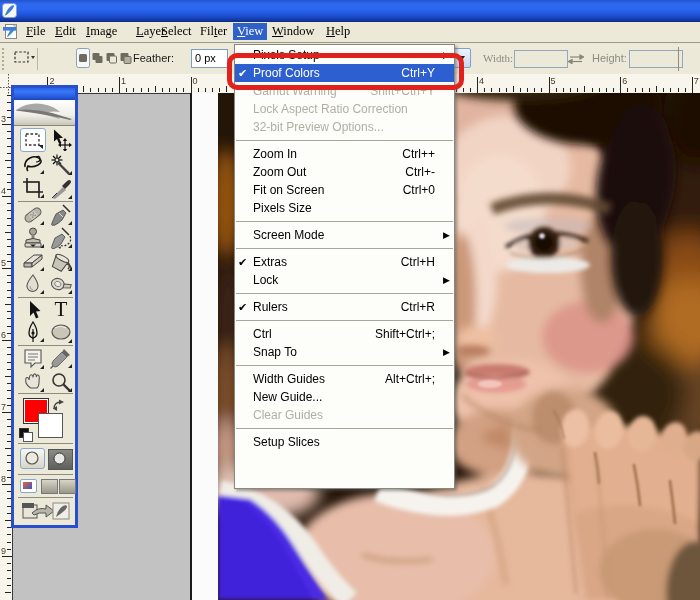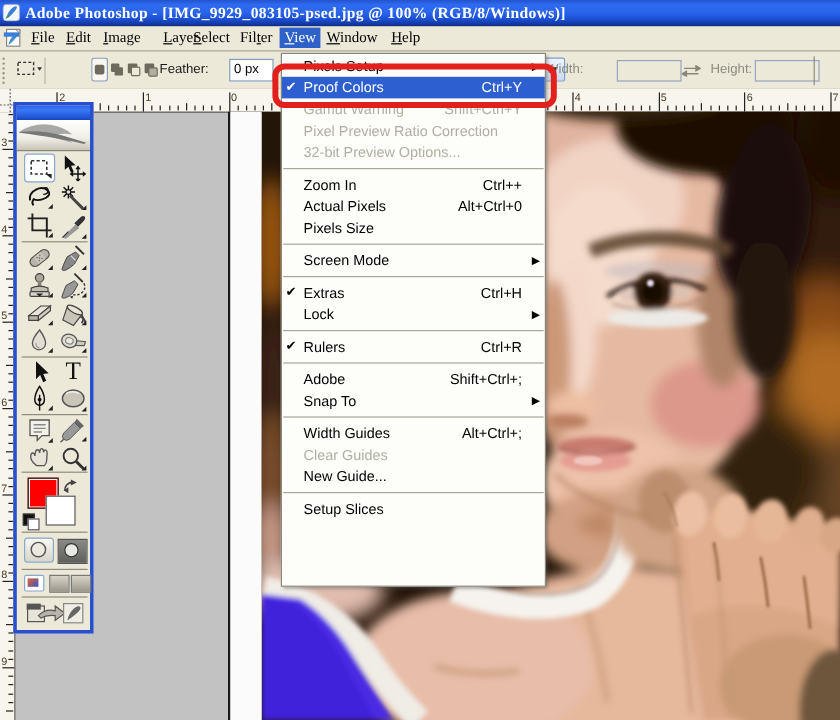--- a/index.html
+++ b/index.html
@@ -47,21 +47,20 @@
 </style></head>
 <body>
 <div id="app">
 <div id="titlebar">
  <svg class="ticon" viewBox="0 0 15 15">
         <rect x="0.5" y="0.5" width="14" height="14" rx="3" fill="#f4f6f8" stroke="#8899cc" stroke-width="0.8"></rect>
         <path d="M3.5,11.5 Q5,6 8.5,3.5 Q11,1.8 12,2.5 Q12.6,3.4 10.5,6 Q8,9.5 4.5,11.8 Z" fill="#3a7fd6"></path>
         <path d="M2.5,12.8 Q3.5,10 6,7.5 Q4.5,10.5 4,12 Z" fill="#3fae74"></path>
         <path d="M6,9.5 Q4.5,11 3,12.6 L5.5,11 Z" fill="#2a7a4a"></path>
       </svg>
- <div class="ttext">Adobe Photoshop - [IMG_9929_083105-psed.jpg @ 100% (RGB/8/Windows)]</div>
 </div>
 <div id="menubar">
  <svg class="micon" viewBox="0 0 16 17">
         <rect x="2.5" y="1.5" width="11" height="14" fill="#fff" stroke="#888" stroke-width="1"></rect>
         <path d="M13.5,1.5 L13.5,5 L10,1.5 Z" fill="#ddd" stroke="#888" stroke-width="0.8"></path>
         <rect x="0" y="4" width="13" height="3.6" fill="#3d7fd8"></rect>
         <path d="M4,14 Q6,8 9,5.5 Q11.4,3.8 12.3,4.6 Q12.6,5.4 10.6,8 Q8,11.4 5,13.8 Z" fill="#3a7fd6" opacity="0.95"></path>
         <path d="M4.4,13.8 Q7,11 9.4,8 L11.8,5 Q10,7.4 7.6,10 Q5.8,12 4.4,13.8 Z" fill="#4ec08a"></path>
       </svg>
  <div class="mitem" style="left:22px;"><u>F</u>ile</div>
@@ -108,21 +107,21 @@
  </svg>
  <div class="obtxt" style="left:133px;">Feather:</div>
  <div class="obfield" style="left:191px;top:6px;width:35px;height:17px;background:#fff;border-color:#7f9db9;">
         <span style="font-size:11px;position:absolute;left:3px;top:2px;">0 px</span>
       </div>
  <div style="position:absolute;left:452px;top:5px;width:19px;height:20px;background:linear-gradient(180deg,#eef4fc,#c8d8f0);border:1px solid #7aa0d4;border-radius:2px;box-sizing:border-box;">
    <svg width="17" height="18" viewBox="0 0 17 18">
           <path d="M5,7 L12,7 L8.5,12 Z" fill="#222"></path>
         </svg>
  </div>
- <div class="obtxt obgray" style="left:455px;">Width:</div>
+ <div class="obtxt obgray" style="left:483px;font-family:Liberation Serif, serif;">Width:</div>
  <div class="obfield" style="left:514px;top:7px;width:52px;height:16px;"></div>
  <svg style="position:absolute;left:568px;top:11px;" width="16" height="10" viewBox="0 0 16 10">
         <g stroke="#8a8778" stroke-width="1.2" fill="#8a8778">
           <line x1="2" y1="3" x2="12" y2="3"></line>
           <path d="M12,1 L15.5,3 L12,5 Z"></path>
           <line x1="4" y1="7.5" x2="14" y2="7.5"></line>
           <path d="M4,5.5 L0.5,7.5 L4,9.5 Z"></path>
         </g>
       </svg>
  <div class="obtxt obgray" style="left:592px;">Height:</div>
@@ -695,35 +694,39 @@
  <div class="mi hl">
         <span class="chk">✔</span>
         <span class="lab">Proof Colors</span>
         <span class="sc">Ctrl+Y</span>
       </div>
  <div class="mi dis">
         <span class="lab">Gamut Warning</span>
         <span class="sc">Shift+Ctrl+Y</span>
       </div>
  <div class="mi dis">
-        <span class="lab">Pixel Preview Ratio Correction</span>
+        <span class="lab">Lock Aspect Ratio Correction</span>
       </div>
  <div class="mi dis">
         <span class="lab">32-bit Preview Options...</span>
       </div>
  <div class="msep">
         <div></div>
       </div>
  <div class="mi">
         <span class="lab">Zoom In</span>
         <span class="sc">Ctrl++</span>
       </div>
  <div class="mi">
-        <span class="lab">Actual Pixels</span>
-        <span class="sc">Alt+Ctrl+0</span>
+        <span class="lab">Zoom Out</span>
+        <span class="sc">Ctrl+-</span>
+      </div>
+ <div class="mi">
+        <span class="lab">Fit on Screen</span>
+        <span class="sc">Ctrl+0</span>
       </div>
  <div class="mi">
         <span class="lab">Pixels Size</span>
       </div>
  <div class="msep">
         <div></div>
       </div>
  <div class="mi">
         <span class="lab">Screen Mode</span>
         <span class="sub">▶</span>
@@ -745,39 +748,39 @@
       </div>
  <div class="mi">
         <span class="chk">✔</span>
         <span class="lab">Rulers</span>
         <span class="sc">Ctrl+R</span>
       </div>
  <div class="msep">
         <div></div>
       </div>
  <div class="mi">
-        <span class="lab">Adobe</span>
+        <span class="lab">Ctrl</span>
         <span class="sc">Shift+Ctrl+;</span>
       </div>
  <div class="mi">
         <span class="lab">Snap To</span>
         <span class="sub">▶</span>
       </div>
  <div class="msep">
         <div></div>
       </div>
  <div class="mi">
         <span class="lab">Width Guides</span>
         <span class="sc">Alt+Ctrl+;</span>
       </div>
+ <div class="mi">
+        <span class="lab">New Guide...</span>
+      </div>
  <div class="mi dis">
         <span class="lab">Clear Guides</span>
-      </div>
- <div class="mi">
-        <span class="lab">New Guide...</span>
       </div>
  <div class="msep">
         <div></div>
       </div>
  <div class="mi">
         <span class="lab">Setup Slices</span>
       </div>
 </div>
 <div id="redrect"></div>
 </div>

